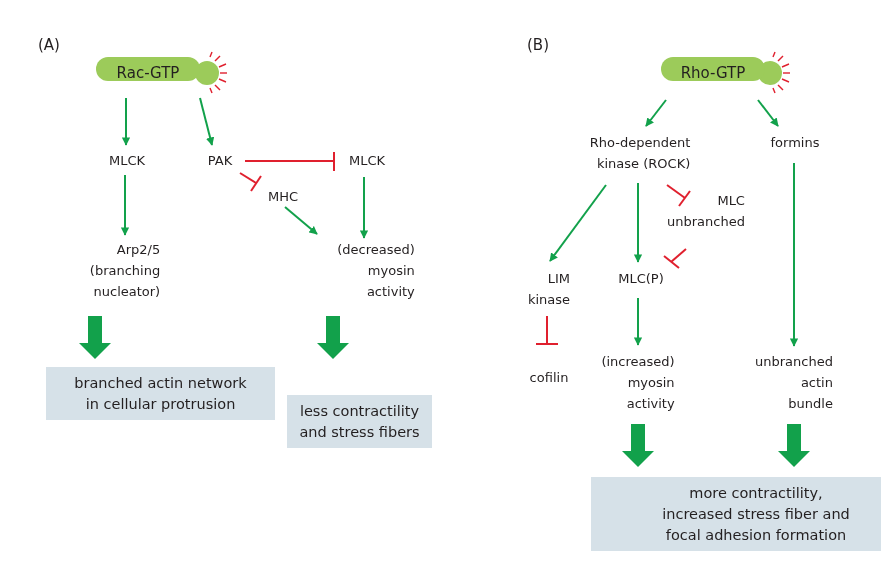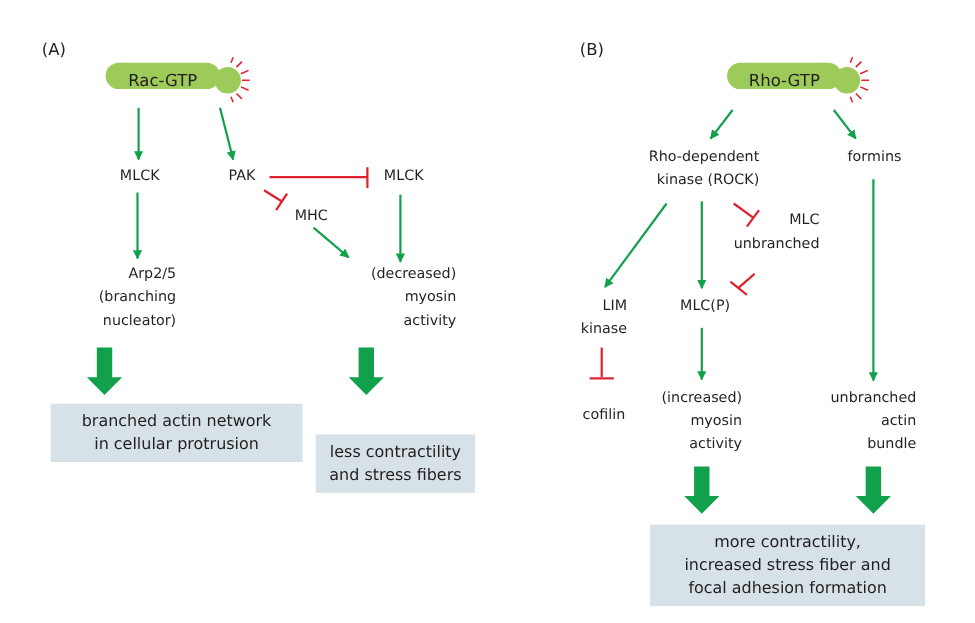--- a/index.html
+++ b/index.html
@@ -104,15 +104,15 @@
 <div class="lbl" style="left:549px; top:268px;">LIM
 kinase</div>
 <div class="lbl" style="left:641px; top:268px;">MLC(P)</div>
 <div class="lbl" style="left:549px; top:351px;margin-top:16px;">cofilin</div>
 <div class="lbl" style="left:638px; top:351px;">(increased)
 myosin
 activity</div>
 <div class="lbl" style="left:794px; top:351px;">unbranched
 actin
 bundle</div>
-<div class="box" style="left:591px; top:477px; width:250px; height:74px;">more contractility,
+<div class="box" style="left:591px; top:477px; width:250px; height:74px;padding-left:40px;">more contractility,
 increased stress fiber and
 focal adhesion formation</div>
 
 </body></html>

